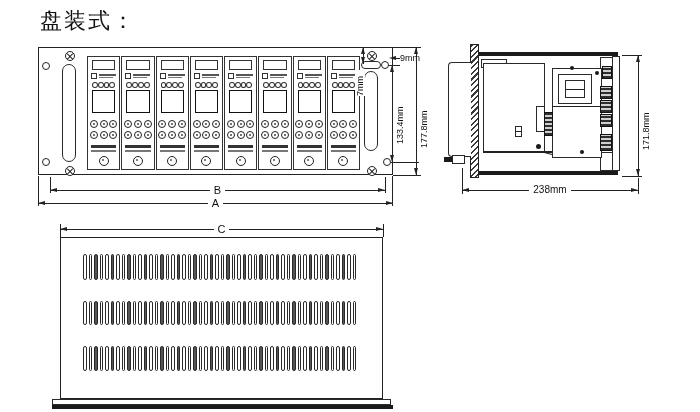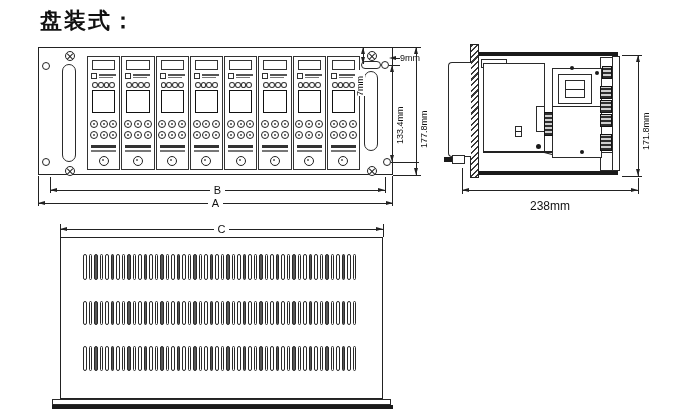--- a/index.html
+++ b/index.html
@@ -24,21 +24,21 @@
   .ah.up{border-left:2.5px solid transparent;border-right:2.5px solid transparent;border-bottom:7px solid #222;}
   .ah.down{border-left:2.5px solid transparent;border-right:2.5px solid transparent;border-top:7px solid #222;}
   .ah.left{border-top:2.5px solid transparent;border-bottom:2.5px solid transparent;border-right:7px solid #222;}
   .ah.right{border-top:2.5px solid transparent;border-bottom:2.5px solid transparent;border-left:7px solid #222;}
   
   .dlab{position:absolute;font-size:9px;line-height:10px;color:#111;background:#fff;white-space:nowrap;}
   .dlab.vert{writing-mode:vertical-rl;transform:rotate(180deg);}
   .dcenter{position:absolute;text-align:center;font-size:11px;line-height:12px;color:#111;}
   .dcenter span{background:#fff;padding:0 4px;}
   
-  .title{position:absolute;left:40px;top:6px;font-size:22px;font-weight:700;letter-spacing:2px;color:#111;}
+  .title{position:absolute;left:40px;top:6px;font-size:22px;font-weight:400;letter-spacing:2px;color:#111;}
   
   .hatch{position:absolute;border:1px solid #222;box-sizing:border-box;
     background:repeating-linear-gradient(135deg,#3a3a3a 0 1.5px,#fff 1.5px 4px);}
   .tblock{position:absolute;border:1px solid #111;box-sizing:border-box;
     background:repeating-linear-gradient(0deg,#2e2e2e 0 2px,#cfcfcf 2px 4px);}
   
   .module-bay{position:absolute;left:87px;top:56px;width:273px;height:114px;display:flex;gap:1px;}
   .module{flex:1 1 0;border:1px solid #333;box-sizing:border-box;background:#fff;min-width:0;}
   .module b,.module u,.module i{display:block;font-style:normal;text-decoration:none;}
   .m-label{height:8px;margin:3px 4px 0;border:1px solid #333;}
@@ -441,21 +441,21 @@
       <div class="ah down" style="left:635.5px;top:169px;"></div>
       <div class="dlab vert" style="left:641px;top:80px;height:70px;">171.8mm</div>
     </div>
 
     <div>
       <div class="vline" style="left:462px;top:168px;height:26px;"></div>
       <div class="vline" style="left:638px;top:178px;height:16px;"></div>
       <div class="hline" style="left:462px;top:190px;width:176px;"></div>
       <div class="ah left" style="left:462px;top:187.5px;"></div>
       <div class="ah right" style="left:631px;top:187.5px;"></div>
-      <div class="dcenter" style="left:462px;top:200px;width:176px;font-size:12px;"><span>238mm</span></div>
+      <div class="dcenter" style="left:462px;top:184px;width:176px;font-size:10px;"><span>238mm</span></div>
     </div>
   </div>
 
   <div>
 
     <div>
       <div class="vline" style="left:60px;top:224px;height:13px;"></div>
       <div class="vline" style="left:383px;top:224px;height:13px;"></div>
       <div class="hline" style="left:60px;top:229px;width:323px;"></div>
       <div class="ah left" style="left:60px;top:226.5px;"></div>

